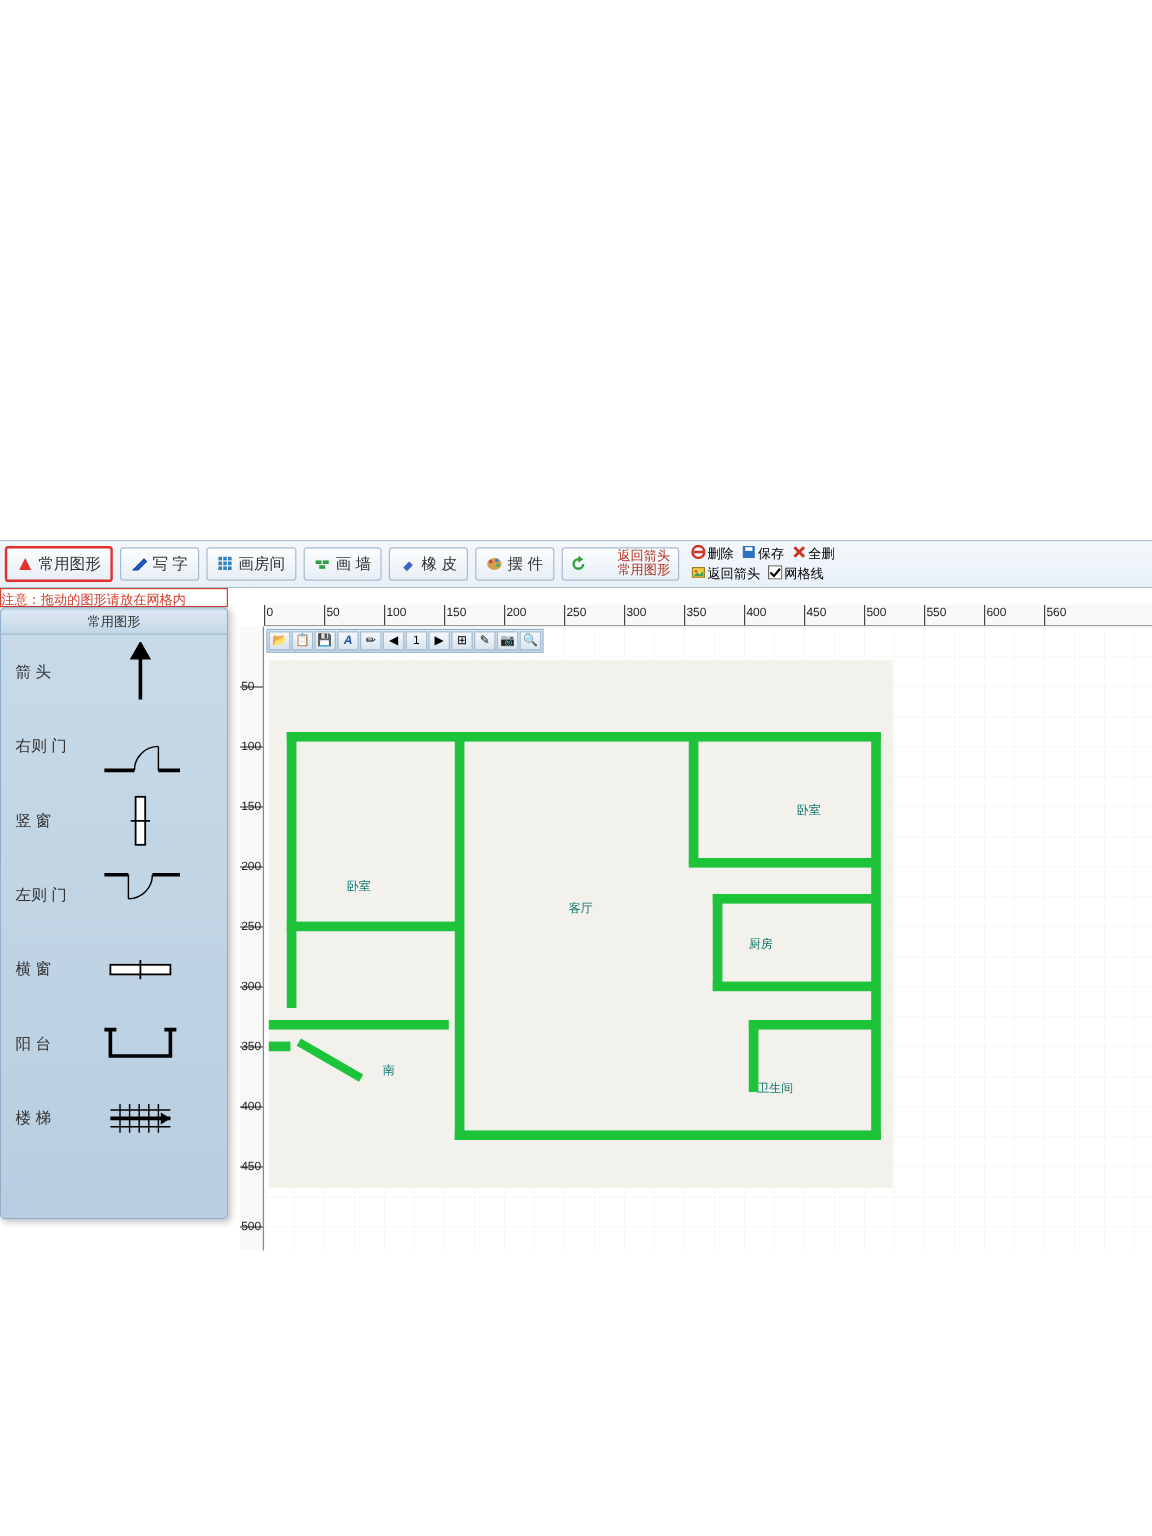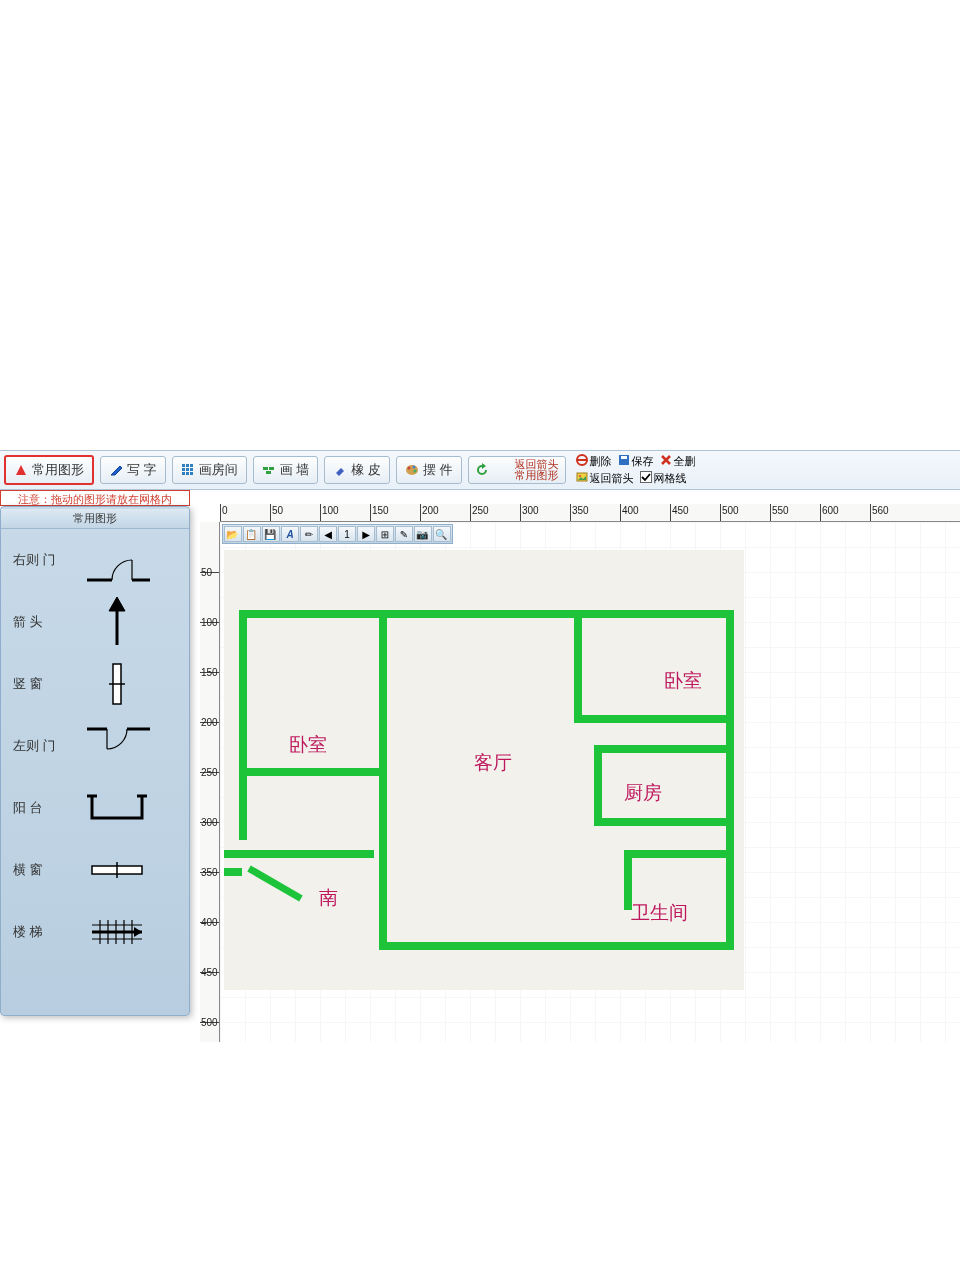--- a/index.html
+++ b/index.html
@@ -10,21 +10,21 @@
 .tb-btn { display: flex; align-items: center; gap: 4px; padding: 4px 8px; background: linear-gradient(#fdfefe,#e6eef5); border: 1px solid #a8bccf; border-radius: 3px; cursor: pointer; font-size: 13px; color: #333; }
 .tb-btn.active { border: 2px solid #e03030; }
 .tb-icon { width: 14px; height: 14px; display: inline-block; }
 .tb-right { display: flex; flex-direction: column; gap: 2px; margin-left: 4px; font-size: 11px; }
 .tb-right-row { display: flex; align-items: center; gap: 6px; }
 .tb-link { color: #b03020; font-size: 11px; cursor: pointer; margin-left: 22px; }
 .mini-btn { display: flex; align-items: flex-start; gap: 2px; cursor: pointer; }
 .mini-ic { width: 12px; height: 12px; }
 
 .workspace { position: absolute; top: 490px; left: 0; right: 0; bottom: 0; background: #fff; }
-.notice { position: absolute; top: 0; left: 0; width: 190px; height: 16px; background: #fff; border: 1px solid #d04030; color: #d04030; font-size: 11px; padding: 1px 12px; text-align: center; }
+.notice { position: absolute; top: 0; left: 0; width: 190px; height: 16px; background: #fff; border: 1px solid #d04030; color: #d04030; font-size: 11px; padding: 1px 0; }
 .palette { position: absolute; top: 16px; left: 0; width: 190px; height: 510px; background: linear-gradient(#c8dae8,#b8cee0); border: 1px solid #8faecb; border-radius: 4px; box-shadow: 2px 2px 6px rgba(0,0,0,0.25); padding-top: 2px; }
 .palette-title { text-align: center; font-size: 11px; color: #333; padding: 2px 0; background: linear-gradient(#dde9f3,#c2d6e6); border-bottom: 1px solid #9db8d0; }
 .pal-item { display: flex; align-items: center; height: 62px; padding-left: 12px; gap: 14px; }
 .pal-label { width: 50px; font-size: 13px; color: #333; line-height: 1.1; }
 .pal-graphic { width: 80px; height: 50px; display: flex; align-items: center; justify-content: center; }
 
 .canvas-area { position: absolute; top: 0; left: 200px; right: 0; height: 560px; }
 .ruler-h { position: absolute; top: 14px; left: 20px; right: 0; height: 18px; background: #f8f8f6; border-bottom: 1px solid #888; overflow: hidden; }
 .ruler-h .tick { position: absolute; top: 0; width: 1px; height: 18px; background: #444; }
 .ruler-h .lbl { position: absolute; top: 1px; font-size: 10px; color: #222; }
@@ -32,21 +32,21 @@
 .ruler-v .tick { position: absolute; left: 0; width: 20px; height: 1px; background: #444; }
 .ruler-v .lbl { position: absolute; left: 1px; font-size: 10px; color: #222; }
 
 .canvas { position: absolute; top: 32px; left: 20px; right: 0; height: 520px; background: #fff; }
 .grid-bg { position: absolute; inset: 0; background-image: linear-gradient(#eee 1px, transparent 1px), linear-gradient(90deg, #eee 1px, transparent 1px); background-size: 25px 25px; opacity: 0.5; }
 .mini-toolbar { position: absolute; top: 2px; left: 2px; height: 20px; display: flex; gap: 1px; background: linear-gradient(#dce8f2,#c0d4e4); border: 1px solid #8faecb; padding: 1px; }
 .mini-tb-btn { width: 18px; height: 16px; background: linear-gradient(#f4f8fc,#d8e4ee); border: 1px solid #a8bccf; display: flex; align-items: center; justify-content: center; font-size: 10px; cursor: pointer; }
 
 .plan { position: absolute; top: 28px; left: 4px; width: 520px; height: 440px; background: #f2f1ec; }
 .wall { position: absolute; background: #1dc43a; }
-.room-label { position: absolute; font-size: 19px; color: #be185d; }
+.room-label { position: absolute; font-size: 10px; color: #0f766e; }
 
 .arrow-svg { stroke: #000; fill: #000; }
 </style>
 </head>
 <body>
 
 <div class="app">
 
   <div class="toolbar">
     <div class="tb-btn active">
@@ -152,42 +152,42 @@
     </div>
   </div>
 
   <div class="workspace">
     <div class="notice">注意：拖动的图形请放在网格内</div>
 
     <div class="palette">
       <div class="palette-title">常用图形</div>
 
       <div class="pal-item">
+        <div class="pal-label">箭 头</div>
+        <div class="pal-graphic">
+            <svg width="30" height="50" class="arrow-svg">
+              <line x1="15" y1="48" x2="15" y2="6" stroke-width="3"></line>
+              <path d="M15 0 L7 14 L23 14 Z"></path>
+            </svg>
+          </div>
+      </div>
+
+      <div class="pal-item">
         <div class="pal-label">右则 门</div>
         <div class="pal-graphic">
             <svg width="70" height="50">
               <line x1="5" y1="45" x2="30" y2="45" stroke="#000" stroke-width="3"></line>
               <line x1="50" y1="45" x2="68" y2="45" stroke="#000" stroke-width="3"></line>
               <path d="M30 45 A20 20 0 0 1 50 25" fill="none" stroke="#000" stroke-width="1.2"></path>
               <line x1="50" y1="25" x2="50" y2="45" stroke="#000" stroke-width="1.2"></line>
             </svg>
           </div>
       </div>
 
       <div class="pal-item">
-        <div class="pal-label">箭 头</div>
-        <div class="pal-graphic">
-            <svg width="30" height="50" class="arrow-svg">
-              <line x1="15" y1="48" x2="15" y2="6" stroke-width="3"></line>
-              <path d="M15 0 L7 14 L23 14 Z"></path>
-            </svg>
-          </div>
-      </div>
-
-      <div class="pal-item">
         <div class="pal-label">竖 窗</div>
         <div class="pal-graphic">
             <svg width="40" height="50">
               <rect x="16" y="5" width="8" height="40" fill="#fff" stroke="#000" stroke-width="1.5"></rect>
               <line x1="12" y1="25" x2="28" y2="25" stroke="#000" stroke-width="1.5"></line>
             </svg>
           </div>
       </div>
 
       <div class="pal-item">
@@ -196,34 +196,34 @@
             <svg width="70" height="50">
               <line x1="5" y1="8" x2="25" y2="8" stroke="#000" stroke-width="3"></line>
               <line x1="45" y1="8" x2="68" y2="8" stroke="#000" stroke-width="3"></line>
               <path d="M45 8 A20 20 0 0 1 25 28" fill="none" stroke="#000" stroke-width="1.2"></path>
               <line x1="25" y1="8" x2="25" y2="28" stroke="#000" stroke-width="1.2"></line>
             </svg>
           </div>
       </div>
 
       <div class="pal-item">
-        <div class="pal-label">阳 台</div>
-        <div class="pal-graphic">
-            <svg width="70" height="40">
-              <path d="M10 8 L10 30 L60 30 L60 8 M5 8 L15 8 M55 8 L65 8" fill="none" stroke="#000" stroke-width="3"></path>
-            </svg>
-          </div>
-      </div>
-
-      <div class="pal-item">
         <div class="pal-label">横 窗</div>
         <div class="pal-graphic">
             <svg width="70" height="30">
               <rect x="10" y="11" width="50" height="8" fill="#fff" stroke="#000" stroke-width="1.5"></rect>
               <line x1="35" y1="7" x2="35" y2="23" stroke="#000" stroke-width="1.5"></line>
+            </svg>
+          </div>
+      </div>
+
+      <div class="pal-item">
+        <div class="pal-label">阳 台</div>
+        <div class="pal-graphic">
+            <svg width="70" height="40">
+              <path d="M10 8 L10 30 L60 30 L60 8 M5 8 L15 8 M55 8 L65 8" fill="none" stroke="#000" stroke-width="3"></path>
             </svg>
           </div>
       </div>
 
 
       <div class="pal-item">
         <div class="pal-label">楼 梯</div>
         <div class="pal-graphic">
             <svg width="70" height="40">
               <g stroke="#000" stroke-width="1.2">

